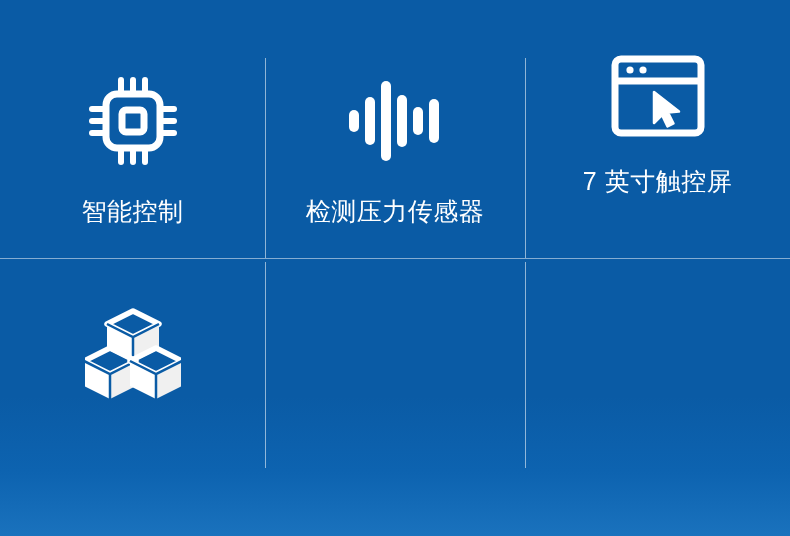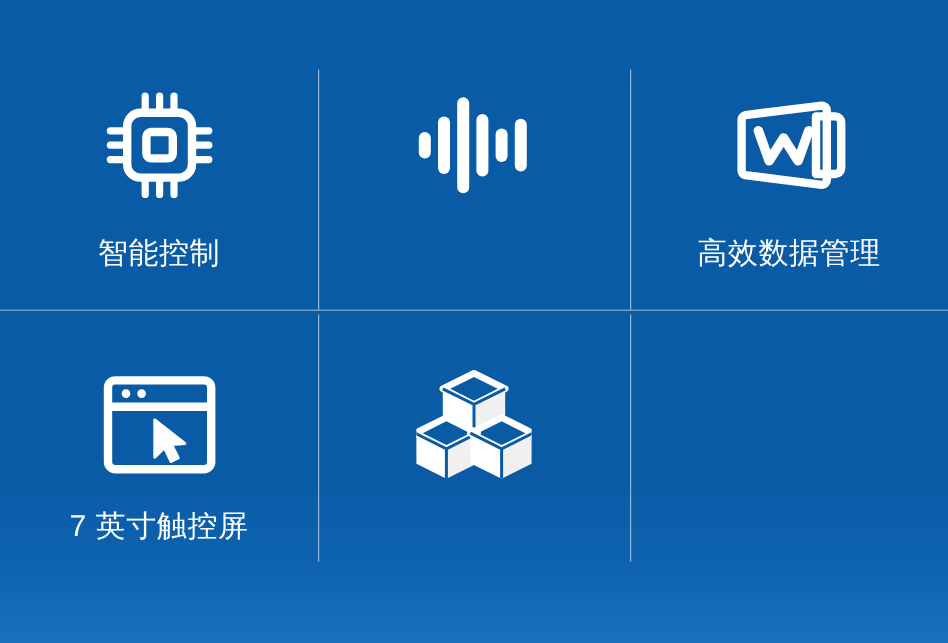--- a/index.html
+++ b/index.html
@@ -108,36 +108,23 @@
     <div class="icon-wrap">
       <svg width="96" height="100" viewBox="0 0 96 100" fill="#ffffff">
         <rect x="2" y="39" width="10" height="22" rx="5"></rect>
         <rect x="18" y="26" width="10" height="48" rx="5"></rect>
         <rect x="34" y="10" width="10" height="80" rx="5"></rect>
         <rect x="50" y="24" width="10" height="52" rx="5"></rect>
         <rect x="66" y="36" width="10" height="28" rx="5"></rect>
         <rect x="82" y="28" width="10" height="44" rx="5"></rect>
       </svg>
     </div>
+    <div class="feature-label">检测压力传感器</div>
   </div>
 
-  <div class="feature-cell r1">
-    <div class="icon-wrap">
-      <svg width="100" height="100" viewBox="0 0 100 100" fill="none">
-
-        <path d="M72 26 H88 A5 5 0 0 1 93 31 V69 A5 5 0 0 1 88 74 H72 Z" stroke="#ffffff" stroke-width="7" stroke-linejoin="round"></path>
-
-        <path d="M77 17 L13 25 A4 4 0 0 0 10 29 V71 A4 4 0 0 0 13 75 L77 83
-                 A4 4 0 0 0 81 79 V21 A4 4 0 0 0 77 17 Z" stroke="#ffffff" stroke-width="7" stroke-linejoin="round"></path>
-
-        <path d="M24 38 L33 63 L45 44 L57 63 L66 38" stroke="#ffffff" stroke-width="8" stroke-linecap="round" stroke-linejoin="round"></path>
-      </svg>
-    </div>
-    <div class="feature-label">高效数据管理</div>
-  </div>
 
   <div class="feature-cell r2">
     <div class="icon-wrap sm">
       <svg width="96" height="88" viewBox="0 0 96 88" fill="none">
 
         <rect x="5" y="7" width="86" height="74" rx="6" ry="6" stroke="#ffffff" stroke-width="7"></rect>
 
         <line x1="8" y1="29" x2="88" y2="29" stroke="#ffffff" stroke-width="7"></line>
 
         <circle cx="20" cy="18" r="3.6" fill="#ffffff"></circle>

